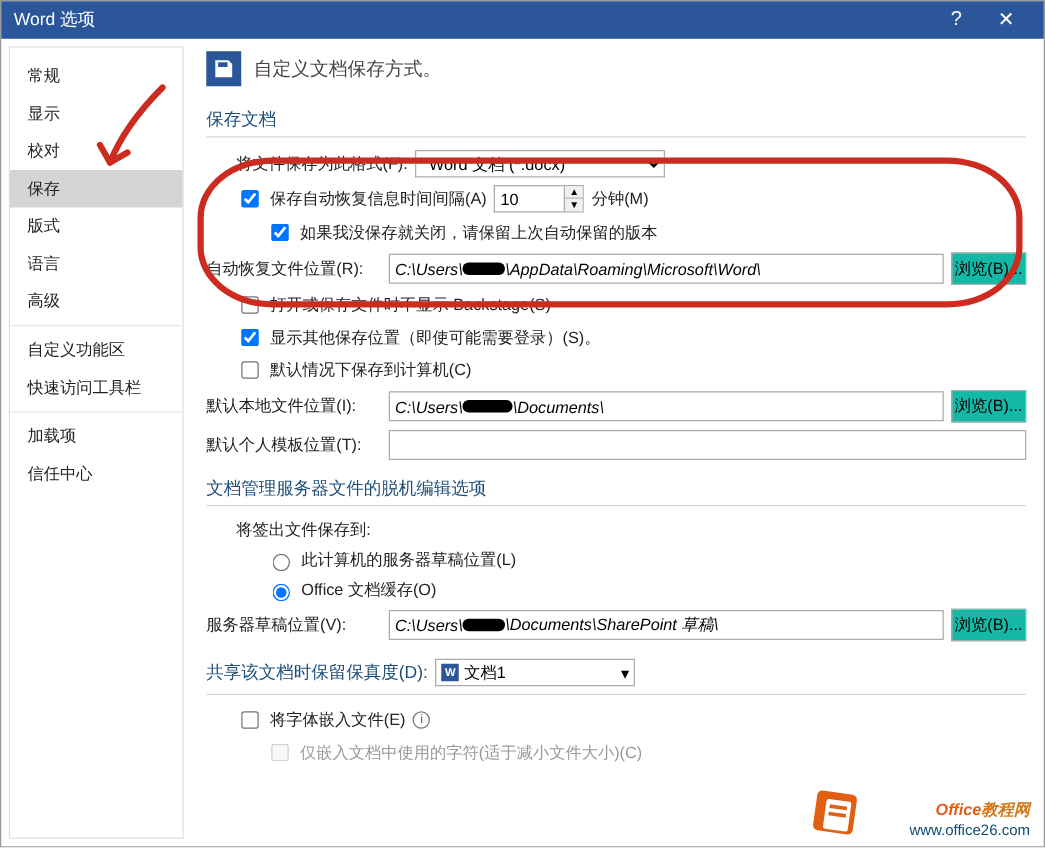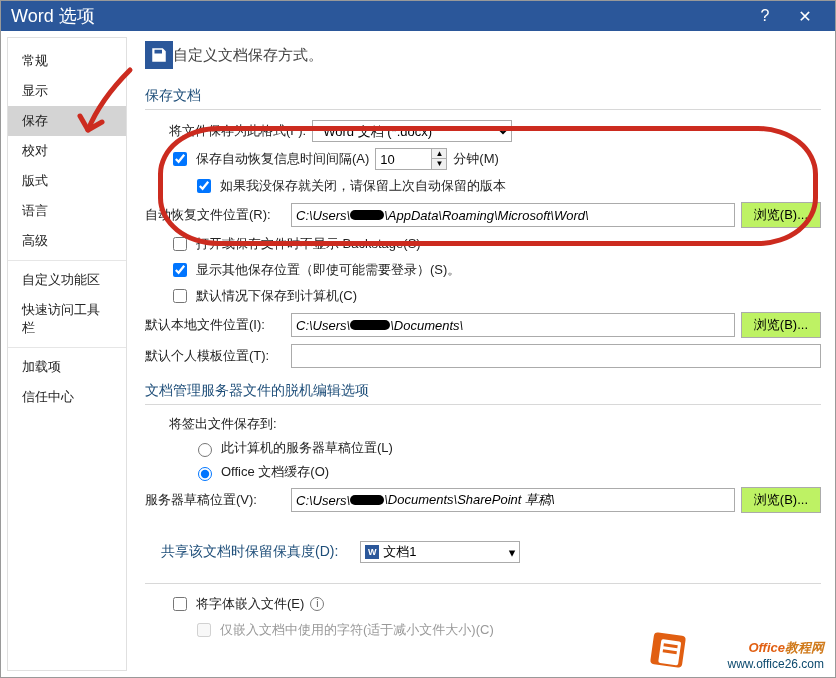--- a/index.html
+++ b/index.html
@@ -1,42 +1,42 @@
 <!DOCTYPE html>
 <html><head>
 <meta charset="utf-8">
 <style>
   * { box-sizing: border-box; font-family: "Microsoft YaHei", "SimSun", sans-serif; font-size: 13px; }
   body { margin: 0; background: #fff; width: 836px; height: 678px; overflow: hidden; position: relative; }
   .dialog { width: 836px; height: 678px; border: 1px solid #999; background: #fff; display: flex; flex-direction: column; }
   .titlebar { height: 30px; background: #2b579a; color: #fff; display: flex; align-items: center; padding: 0 10px; }
-  .titlebar .title { flex: 1; font-size: 18px; }
+  .titlebar .title { flex: 1; font-size: 14px; }
   .titlebar .tb-btn { width: 40px; text-align: center; font-size: 16px; cursor: pointer; }
   .body { flex: 1; display: flex; overflow: hidden; }
-  .sidebar { width: 120px; border-right: 1px solid #e0e0e0; padding: 8px 0; background: #fff; margin: 6px 0 6px 6px; border: 1px solid #e0e0e0; }
+  .sidebar { width: 140px; border-right: 1px solid #e0e0e0; padding: 8px 0; background: #fff; margin: 6px 0 6px 6px; border: 1px solid #e0e0e0; }
   .sidebar .item { padding: 6px 14px; color: #222; cursor: pointer; }
   .sidebar .item.selected { background: #d4d4d4; }
   .sidebar .sep { height: 1px; background: #e6e6e6; margin: 4px 0; }
   .content { flex: 1; padding: 10px 14px 10px 18px; overflow-y: auto; }
-  .heading-row { display: flex; align-items: center; gap: 0; margin-bottom: 18px; text-align: center; }
+  .heading-row { display: flex; align-items: center; gap: 10px; margin-bottom: 18px; text-align: center; }
   .save-icon { width: 28px; height: 28px; background: #2b579a; display: inline-flex; align-items: center; justify-content: center; }
   .save-icon svg { fill: #fff; }
   .section-title { color: #1e4e79; font-size: 14px; margin: 6px 0 4px 0; }
   .hr { height: 1px; background: #d8d8d8; margin: 4px 0 10px 0; }
   .row { display: flex; align-items: center; gap: 6px; margin: 6px 0; flex-wrap: wrap; }
   .indent { margin-left: 24px; }
   .lbl { color: #222; }
   select.combo { height: 22px; border: 1px solid #ababab; background: #fff; padding: 0 18px 0 6px; min-width: 160px; }
   input.text { height: 22px; border: 1px solid #ababab; padding: 0 4px; background: #fff; }
   .spin-wrap { display: inline-flex; }
   .spin-wrap input { width: 56px; text-align: left; border-right: none; }
   .spin-btns { display: flex; flex-direction: column; border: 1px solid #ababab; }
   .spin-btns span { width: 14px; height: 10px; font-size: 8px; line-height: 10px; text-align: center; background: #f0f0f0; cursor: pointer; }
   .spin-btns span:first-child { border-bottom: 1px solid #ababab; }
-  .btn { height: 26px; padding: 0 12px; border: 1px solid #ababab; background: #bef264; cursor: pointer; display: inline-flex; align-items: center; }
+  .btn { height: 26px; padding: 0 2px; border: 1px solid #ababab; background: #14b8a6; cursor: pointer; display: inline-flex; align-items: center; }
   .path-row { display: flex; align-items: center; gap: 6px; margin: 6px 0; }
   .path-label { width: 140px; text-align: left; }
   .path-input { flex: 1; font-style: italic; }
   .chk { width: 14px; height: 14px; }
   .radio { width: 14px; height: 14px; }
   .doc-combo { display: inline-flex; align-items: center; border: 1px solid #ababab; height: 22px; padding: 0 4px; gap: 4px; min-width: 160px; background: #fff; }
   .word-mini-icon { width: 14px; height: 14px; background: #2b579a; color: #fff; font-size: 9px; font-weight: bold; display: inline-flex; align-items: center; justify-content: center; }
   .info-icon { display:inline-block; width:14px; height:14px; border-radius:50%; border:1px solid #7a7a7a; color:#555; font-size:10px; text-align:center; line-height:12px; }
   .arrow { position: absolute; left: 70px; top: 60px; pointer-events: none; z-index: 5; }
   .red-circle { position: absolute; left: 158px; top: 126px; width: 660px; height: 120px; border: 5px solid #cc2b1f; border-radius: 60px / 48px; pointer-events: none; z-index: 5; }
@@ -56,22 +56,22 @@
     <span class="title">Word 选项</span>
     <span class="tb-btn">?</span>
     <span class="tb-btn">✕</span>
   </div>
 
   <div class="body">
 
     <div class="sidebar">
       <div class="item">常规</div>
       <div class="item">显示</div>
+      <div class="item">校对</div>
       <div class="item selected">保存</div>
-      <div class="item">校对</div>
       <div class="item">版式</div>
       <div class="item">语言</div>
       <div class="item">高级</div>
       <div class="sep"></div>
       <div class="item">自定义功能区</div>
       <div class="item">快速访问工具栏</div>
       <div class="sep"></div>
       <div class="item">加载项</div>
       <div class="item">信任中心</div>
     </div>
@@ -172,21 +172,21 @@
         <span class="lbl path-label">服务器草稿位置(V):</span>
         <span class="text path-input" style="display:flex;align-items:center;height:24px;border:1px solid #ababab;padding:0 4px">
           <span>C:\Users\</span>
             <span class="redact" style="width:34px"></span>
             <span>\Documents\SharePoint 草稿\</span>
         </span>
         <button class="btn">浏览(B)...</button>
       </div>
 
       <div class="row" style="margin-top:14px">
-        <span class="section-title" style="margin:16px">共享该文档时保留保真度(D):</span>
+        <span class="section-title" style="margin:0">共享该文档时保留保真度(D):</span>
         <span class="doc-combo">
           <span class="word-mini-icon">W</span>
           <span>文档1</span>
           <span style="flex:1"></span>
           <span>▾</span>
         </span>
       </div>
       <div class="hr"></div>
 
       <div class="row indent">

